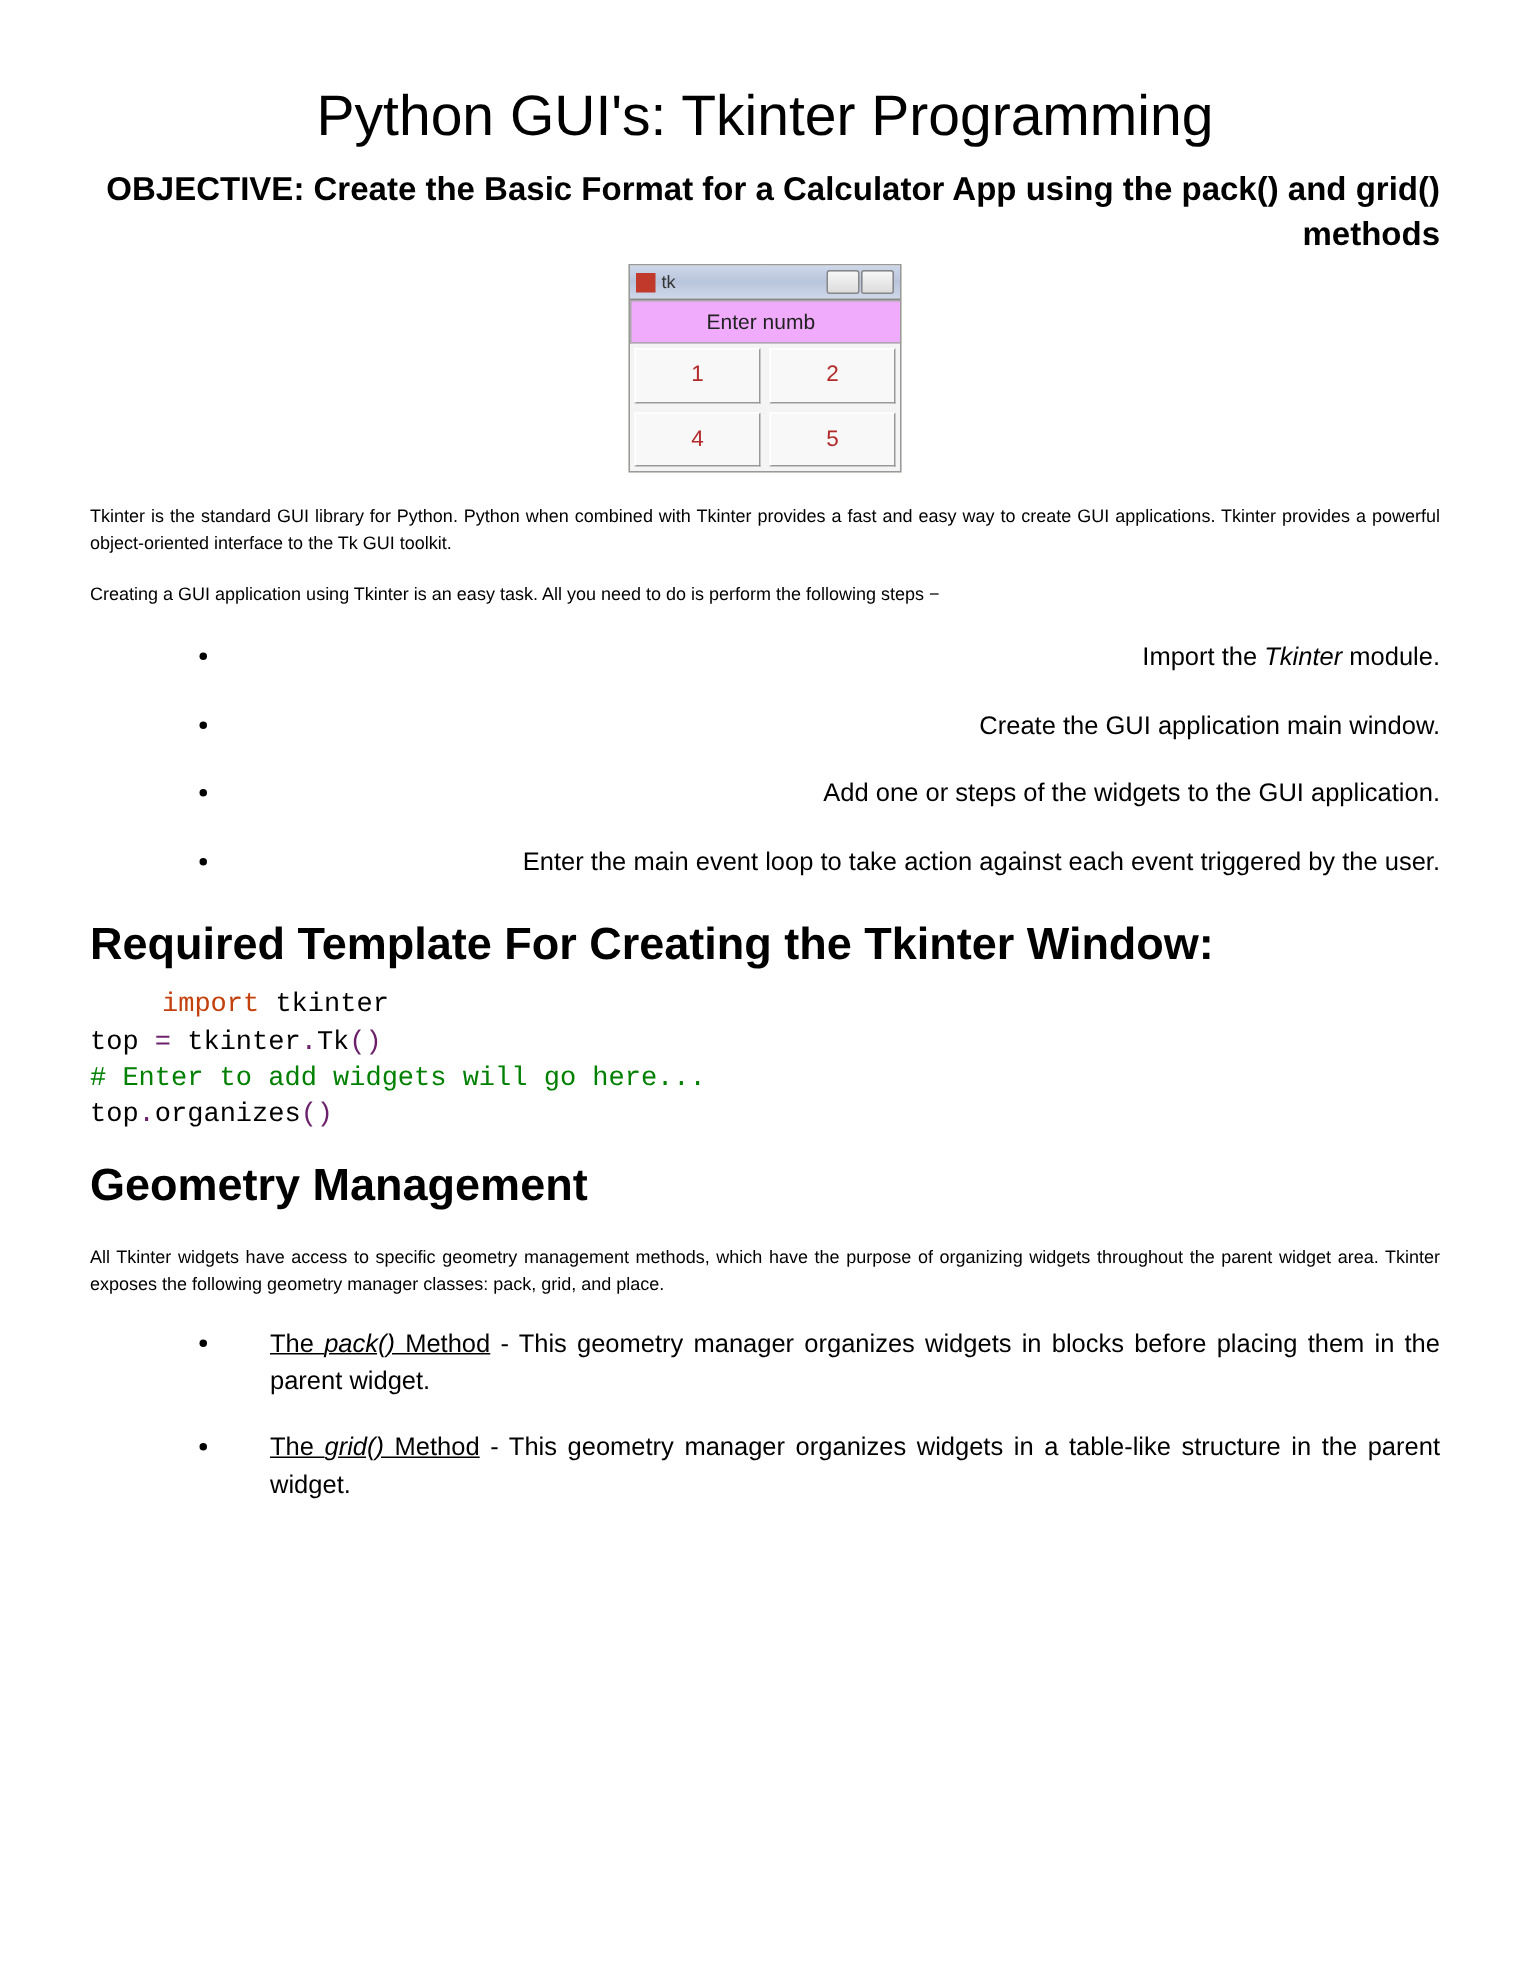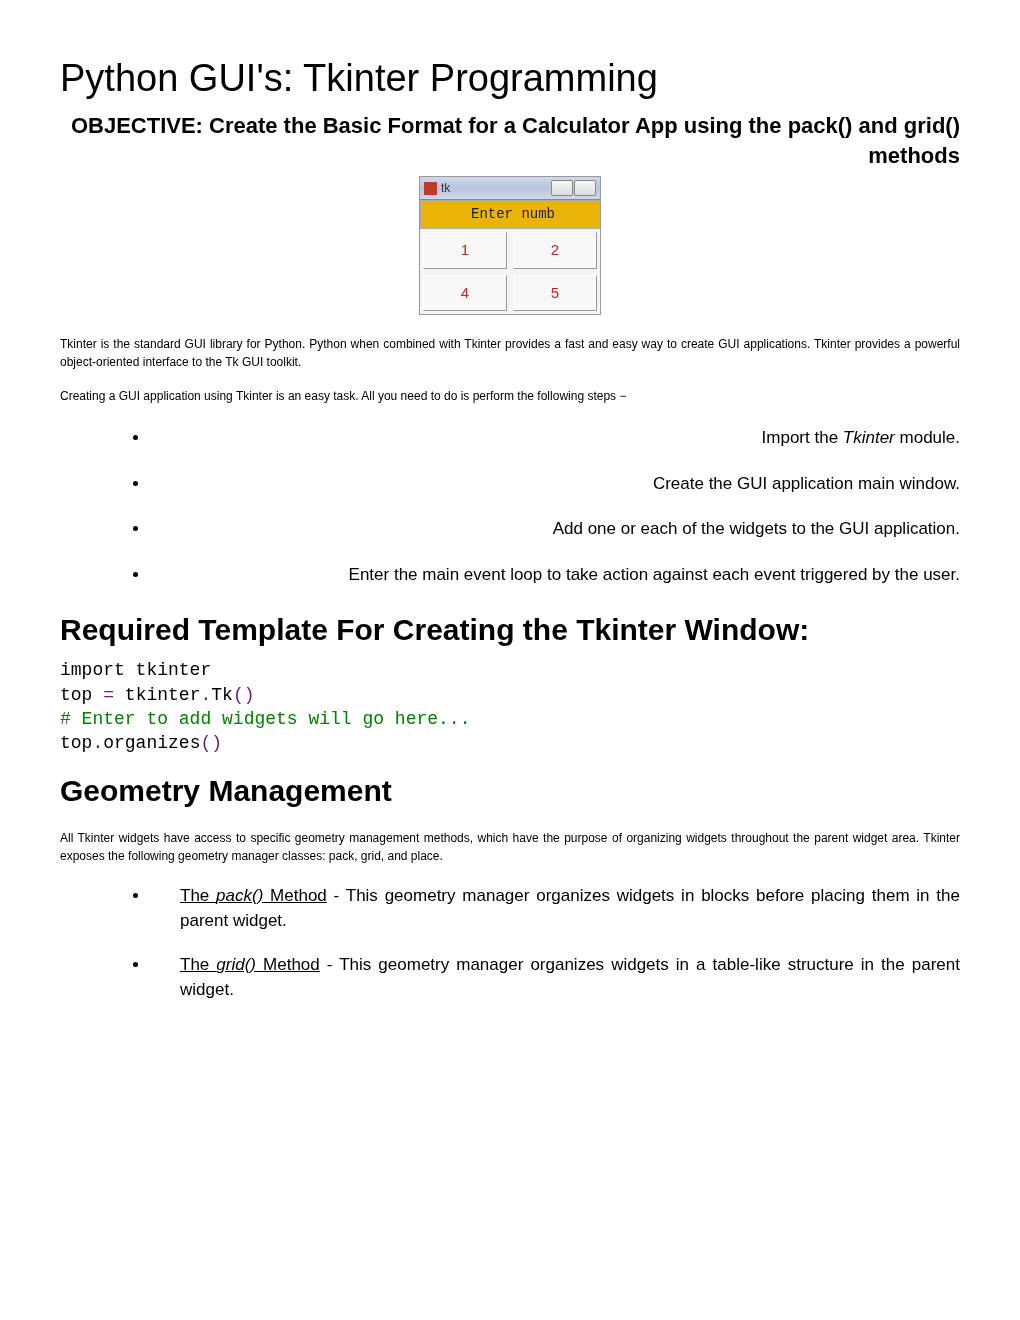--- a/index.html
+++ b/index.html
@@ -9,21 +9,21 @@
       margin: 0;
       padding: 50px 60px;
       width: 1020px;
       box-sizing: border-box;
       line-height: 1.5;
     }
     h1.title {
       font-family: Verdana, Geneva, sans-serif;
       font-weight: normal;
       font-size: 38px;
-      text-align: left;
+      text-align: center;
       margin: 0 0 4px 0;
     }
     .objective {
       font-family: Verdana, Geneva, sans-serif;
       font-weight: bold;
       font-size: 22px;
       text-align: right;
       margin: 0 0 6px 0;
       line-height: 1.35;
     }
@@ -70,29 +70,28 @@
       border-radius: 2px;
       margin-left: 1px;
       font-size: 9px;
       text-align: center;
       line-height: 13px;
     }
     .tk-body {
       background: #f4f4f4;
     }
     .tk-entry {
-      background: #eab308;
+      background: #f0abfc;
       border: 1px solid #aaa;
       border-right: none;
       padding: 3px 4px 3px 50px;
       font-size: 14px;
       color: #222;
       white-space: nowrap;
       overflow: hidden;
-      font-family: Liberation Mono, monospace;
     }
     .tk-grid {
       display: grid;
       grid-template-columns: 1fr 1fr;
     }
     .tk-btn {
       background: #f8f8f8;
       border-top: 1px solid #fff;
       border-left: 1px solid #fff;
       border-right: 1px solid #999;
@@ -125,21 +124,21 @@
       font-size: 30px;
       margin: 12px 0 6px 0;
     }
     pre.code {
       font-family: "Courier New", monospace;
       font-size: 18px;
       margin: 2px 0;
       white-space: pre;
       line-height: 1.35;
     }
-    .kw-import { color: #000000; }
+    .kw-import { color: #c2410c; margin-left: 48px; }
     .kw-method { color: #6b1f6b; }
     .kw-comment { color: #008000; }
     ul.geom {
       margin: 8px 0 0 0;
       padding-left: 90px;
     }
     ul.geom li {
       font-size: 17px;
       margin: 18px 0;
       padding-left: 30px;
@@ -176,21 +175,21 @@
     </div>
   </div>
 </div>
 
 <p class="body">Tkinter is the standard GUI library for Python. Python when combined with Tkinter provides a fast and easy way to create GUI applications. Tkinter provides a powerful object-oriented interface to the Tk GUI toolkit.</p>
 <p class="body">Creating a GUI application using Tkinter is an easy task. All you need to do is perform the following steps −</p>
 
 <ul class="steps">
   <li><span>Import the </span><span class="italic">Tkinter</span><span> module.</span></li>
   <li>Create the GUI application main window.</li>
-  <li>Add one or each of the widgets to the GUI application.</li>
+  <li>Add one or steps of the widgets to the GUI application.</li>
   <li>Enter the main event loop to take action against each event triggered by the user.</li>
 </ul>
 
 <h2 class="section">Required Template For Creating the Tkinter Window:</h2>
 
 <pre class="code"><span class="kw-import">import</span><span> tkinter</span>
 <span>top </span><span class="kw-method">=</span><span> tkinter</span><span class="kw-method">.</span><span>Tk</span><span class="kw-method">()</span>
 <span class="kw-comment"># Enter to add widgets will go here...</span>
 <span>top</span><span class="kw-method">.</span><span>organizes</span><span class="kw-method">()</span></pre>
 

